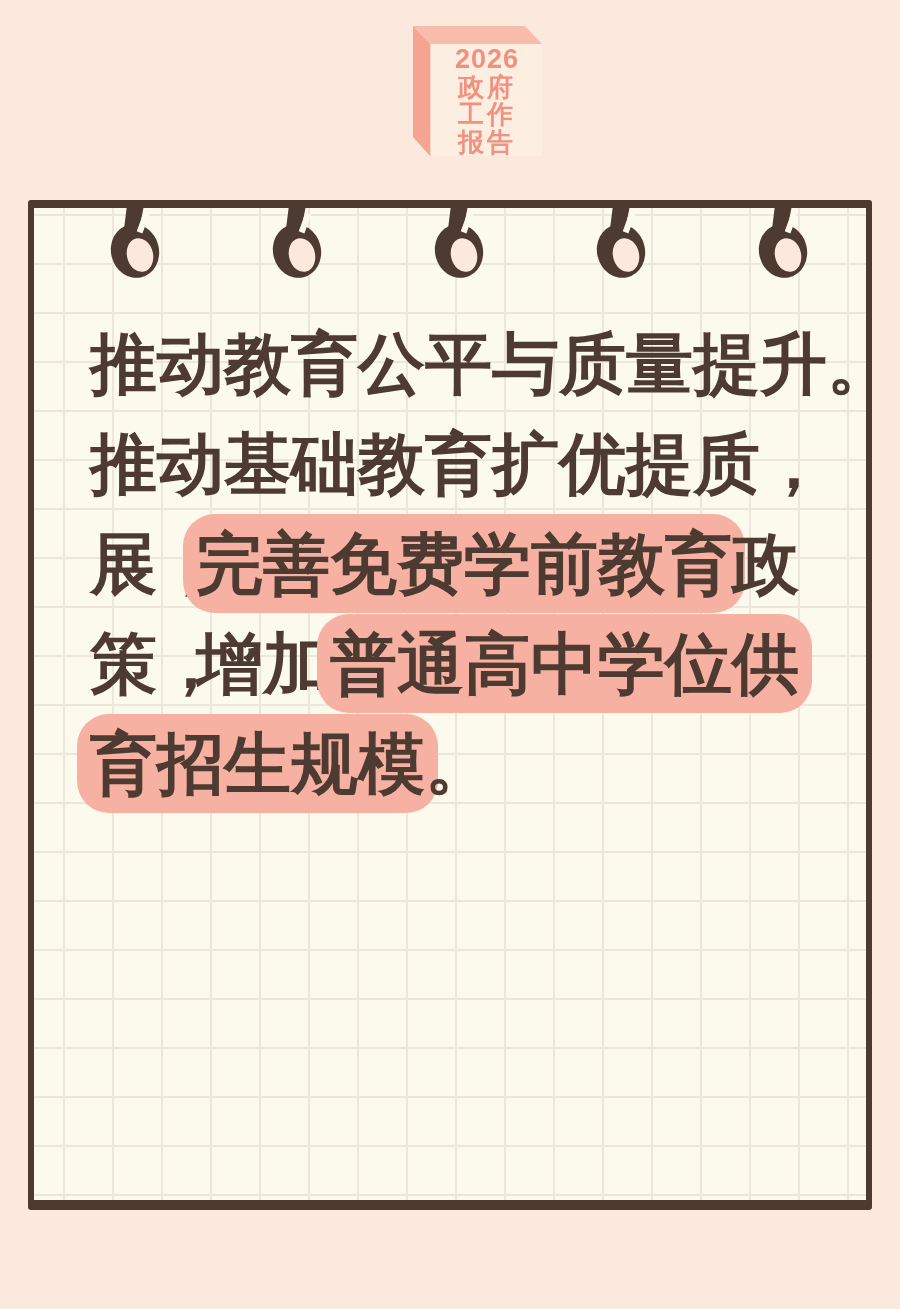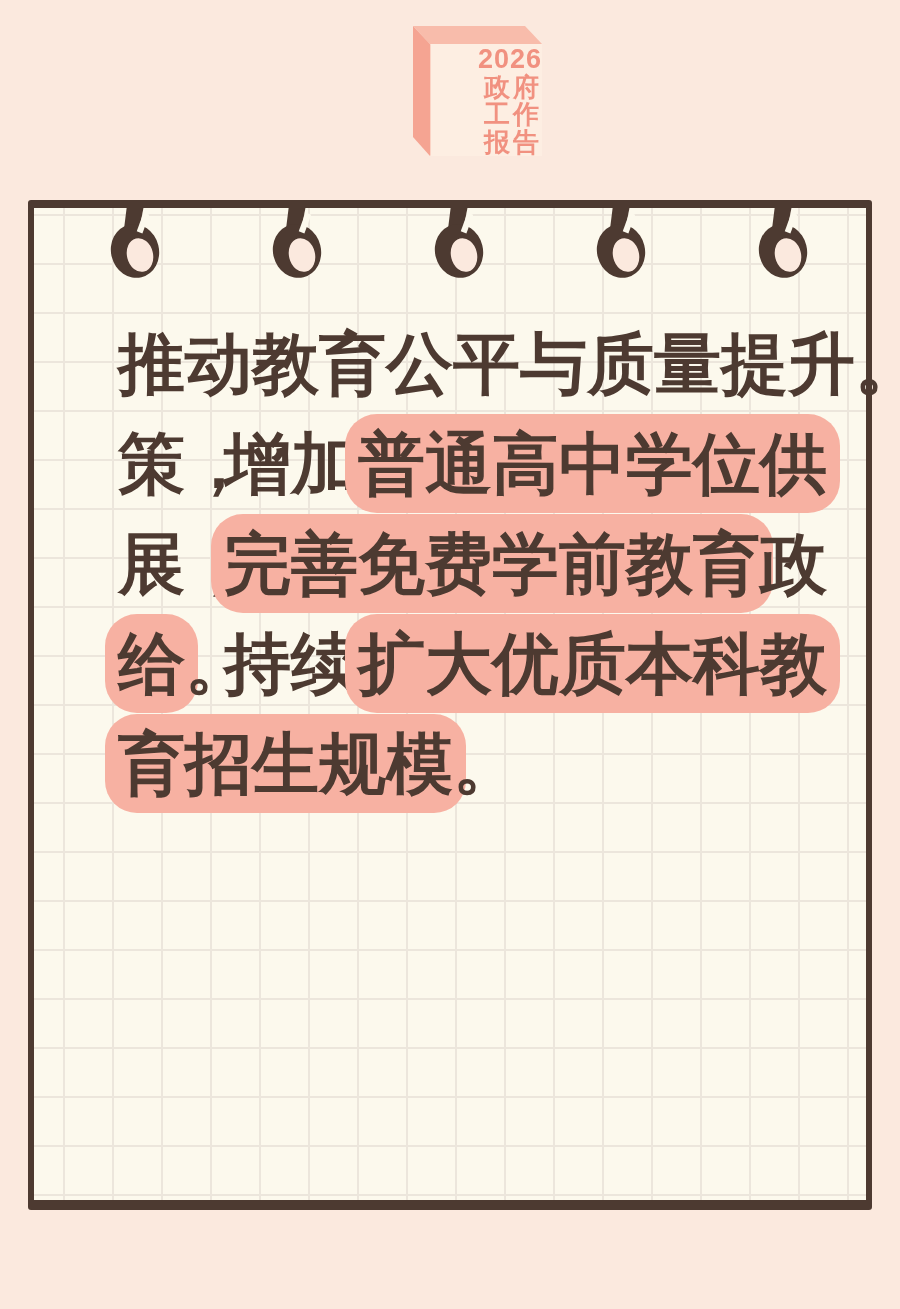--- a/index.html
+++ b/index.html
@@ -22,21 +22,21 @@
   }
   
   .logo{
     position:absolute;left:398px;top:20px;width:152px;height:154px;
   }
   .logo svg{position:absolute;left:0;top:0;}
   .logo-text{
     position:absolute;left:34px;top:26px;width:110px;height:112px;
     color:var(--logo-text);
     font-weight:700;
-    text-align:right;
+    text-align:center;
     line-height:27.5px;
     font-size:26px;
     letter-spacing:3px;
   }
   .logo-text .yr{font-size:27px;letter-spacing:1px;}
   
   .card{
     position:absolute;left:28px;top:200px;width:844px;height:1010px;
     background:
       linear-gradient(to right, var(--grid) 2px, transparent 2px),
@@ -46,21 +46,21 @@
     background-position:29px 6px;
     border:solid var(--ink);
     border-width:8px 6px 10px 6px;
     border-radius:3px;
   }
   .holes{position:absolute;left:0;top:-3px;width:100%;height:80px;}
   .hole{position:absolute;top:0;width:60px;height:78px;}
   
   .text{
     position:absolute;left:0;top:0;width:100%;height:100%;
-    padding:106px 20px 0 84px;
+    padding:106px 20px 0 56px;
     color:var(--ink);
   }
   .line{
     font-size:67px;
     line-height:100px;
     font-weight:700;
     white-space:nowrap;
     letter-spacing:0;
   }
   .hl{
@@ -119,18 +119,18 @@
         </svg></div>
       <div class="hole" style="left: 718px;"><svg width="60" height="78" viewBox="0 0 60 78">
           <polygon points="23,0 40,0 35,26 20,24" fill="#4d3a31"></polygon>
           <ellipse cx="31" cy="46" rx="24" ry="27" fill="#4d3a31" transform="rotate(-14 31 46)"></ellipse>
           <rect x="36" y="8" width="6" height="20" fill="#fcf9ed" transform="rotate(20 39 18)"></rect>
           <ellipse cx="36" cy="50" rx="13" ry="17" fill="#fbe9de" transform="rotate(-14 36 50)"></ellipse>
         </svg></div>
     </div>
   <div class="text">
       <div class="line"><span class="">推动教育公平与质量提升</span><span class="punct">。</span></div>
+      <div class="line"><span class="">推动基础教育扩优提质</span><span class="punct">，</span></div>
+      <div class="line"><span class="">展</span><span class="punct">，</span><span class="hl ">完善免费学前教育</span><span class="">政</span></div>
       <div class="line"><span class="">策</span><span class="punct">，</span><span class="">增加</span><span class="hl ">普通高中学位供</span></div>
-      <div class="line"><span class="">展</span><span class="punct">，</span><span class="hl ">完善免费学前教育</span><span class="">政</span></div>
-      <div class="line"><span class="hl ">给</span><span class="punct">。</span><span class="">持续</span><span class="hl ">扩大优质本科教</span></div>
       <div class="line"><span class="hl ">育招生规模</span><span class="punct">。</span></div>
     </div>
 </div>
 
 </body></html>

